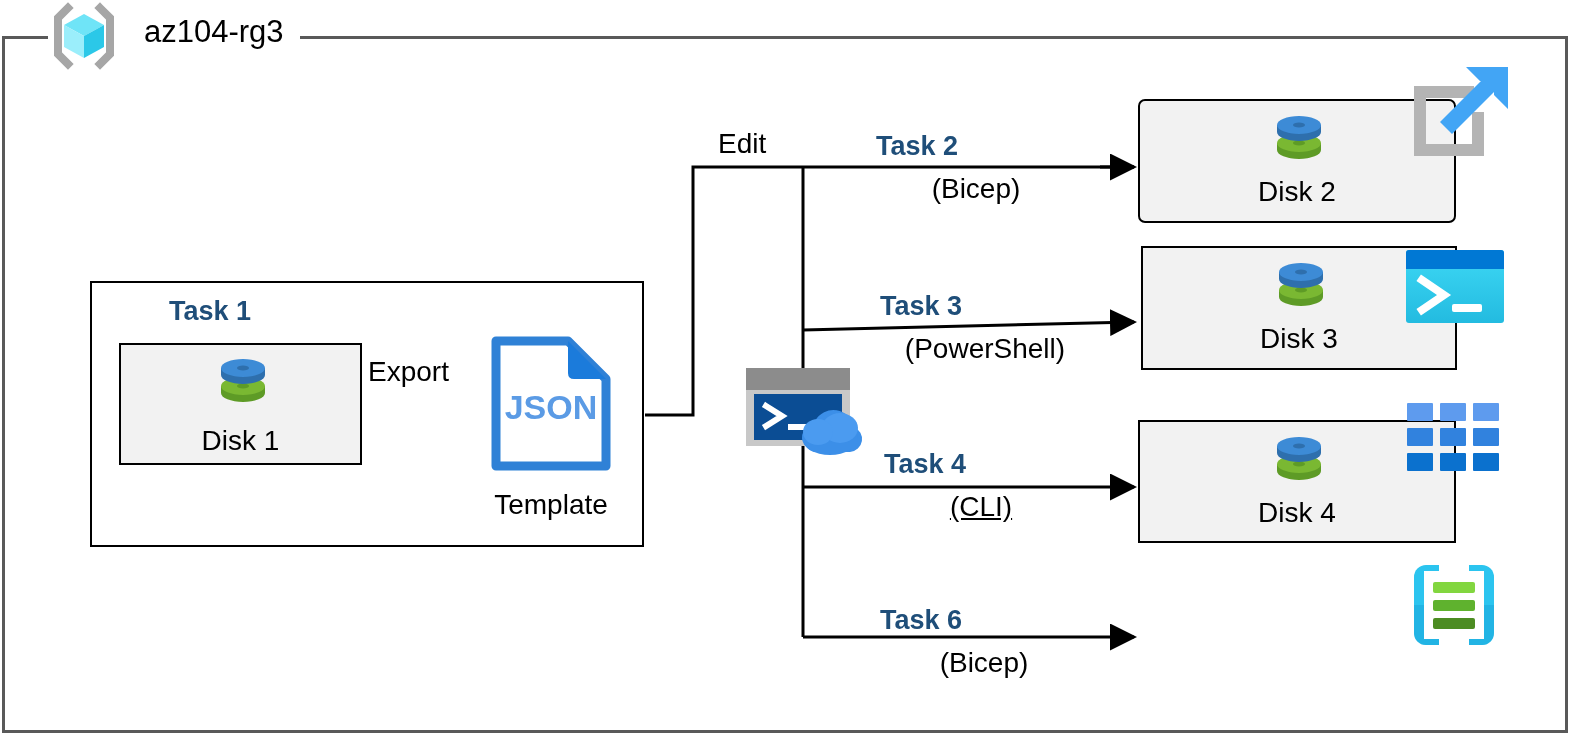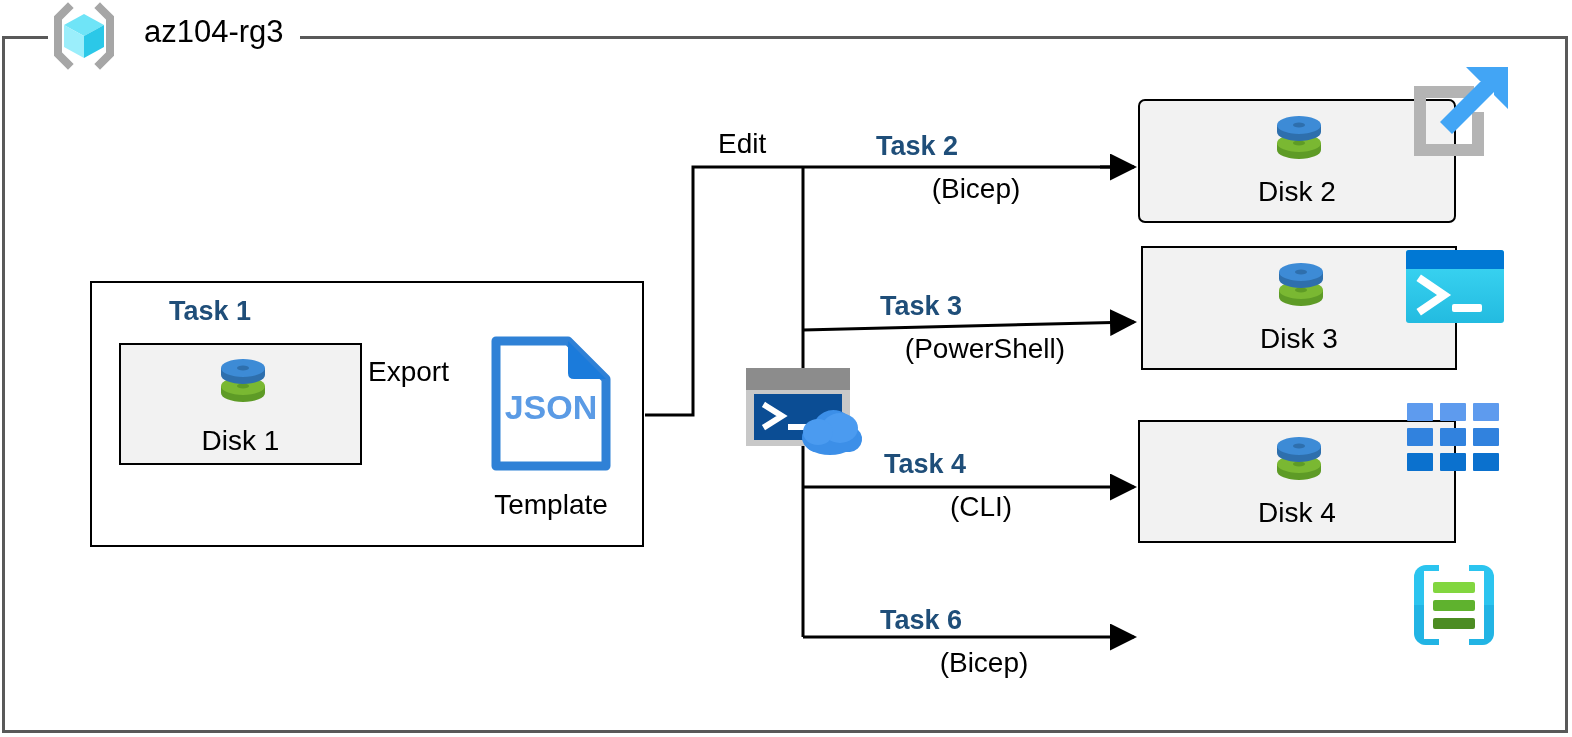--- a/index.html
+++ b/index.html
@@ -296,21 +296,21 @@
       </defs>
       <rect x="0" y="0" width="98" height="73" rx="3" fill="url(#psg)"></rect>
       <rect x="0" y="0" width="98" height="18" rx="3" fill="#0078D4"></rect>
       <rect x="0" y="13" width="98" height="6" fill="#0078D4"></rect>
       <path d="M16 30 L38 45 L16 60" fill="none" stroke="#ffffff" stroke-width="8" stroke-linecap="square" stroke-linejoin="miter"></path>
       <rect x="46" y="54" width="30" height="8" rx="2" fill="#ffffff"></rect>
     </svg>
   </div>
 
   <div class="task-name" style="left:884px; top:449px; width:206px;">Task 4</div>
-  <div class="task-tool" style="left:878px; top:491px; width:206px;">(CLI)</div>
+  <div class="task-tool" style="left:878px; top:491px; width:206px;text-decoration:underline;">(CLI)</div>
 
   <div class="disk-box" style="left:1138px; top:420px; width:318px; height:123px;">
     <div class="disk-icon-wrap" style="left:131px; top:9px;">
       <svg width="56" height="56" viewBox="0 0 56 56">
         <ellipse cx="28" cy="40" rx="22" ry="9" fill="#5E9B26"></ellipse>
         <rect x="6" y="33" width="44" height="7" fill="#5E9B26"></rect>
         <ellipse cx="28" cy="33" rx="22" ry="9" fill="#7AB832"></ellipse>
         <ellipse cx="28" cy="33" rx="6" ry="2.6" fill="#5E9B26"></ellipse>
         <ellipse cx="28" cy="22" rx="22" ry="9" fill="#2E6FAD"></ellipse>
         <rect x="6" y="15" width="44" height="7" fill="#2E6FAD"></rect>

